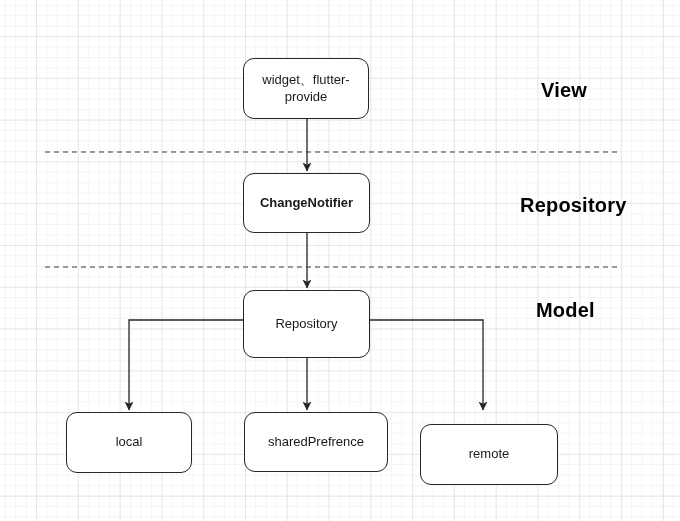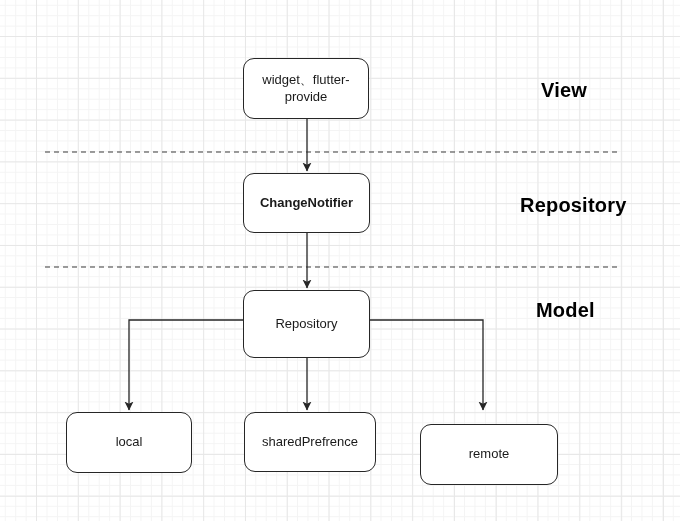--- a/index.html
+++ b/index.html
@@ -33,21 +33,21 @@
     border-radius:11px;
     display:flex;align-items:center;justify-content:center;
     font-size:13px;color:#1a1a1a;text-align:center;
     line-height:1.25;
   }
   .node span{white-space:pre-line;padding:0 6px;}
   .node-view       {left:243px;top:58px; width:126px;height:61px;}
   .node-viewmodel  {left:243px;top:173px;width:127px;height:60px;font-weight:bold;}
   .node-repository {left:243px;top:290px;width:127px;height:68px;}
   .node-local      {left:66px; top:412px;width:126px;height:61px;}
-  .node-shared     {left:244px;top:412px;width:132px;height:60px;}
+  .node-shared     {left:244px;top:412px;width:144px;height:60px;}
   .node-remote     {left:420px;top:424px;width:138px;height:61px;}
   .layer{
     position:absolute;
     font-weight:bold;font-size:20px;color:#000000;
     letter-spacing:0.2px;
     text-align:right;
   }
   .layer-view      {left:541px;top:79px;}
   .layer-viewmodel {left:520px;top:194px;}
   .layer-model     {left:536px;top:299px;}

